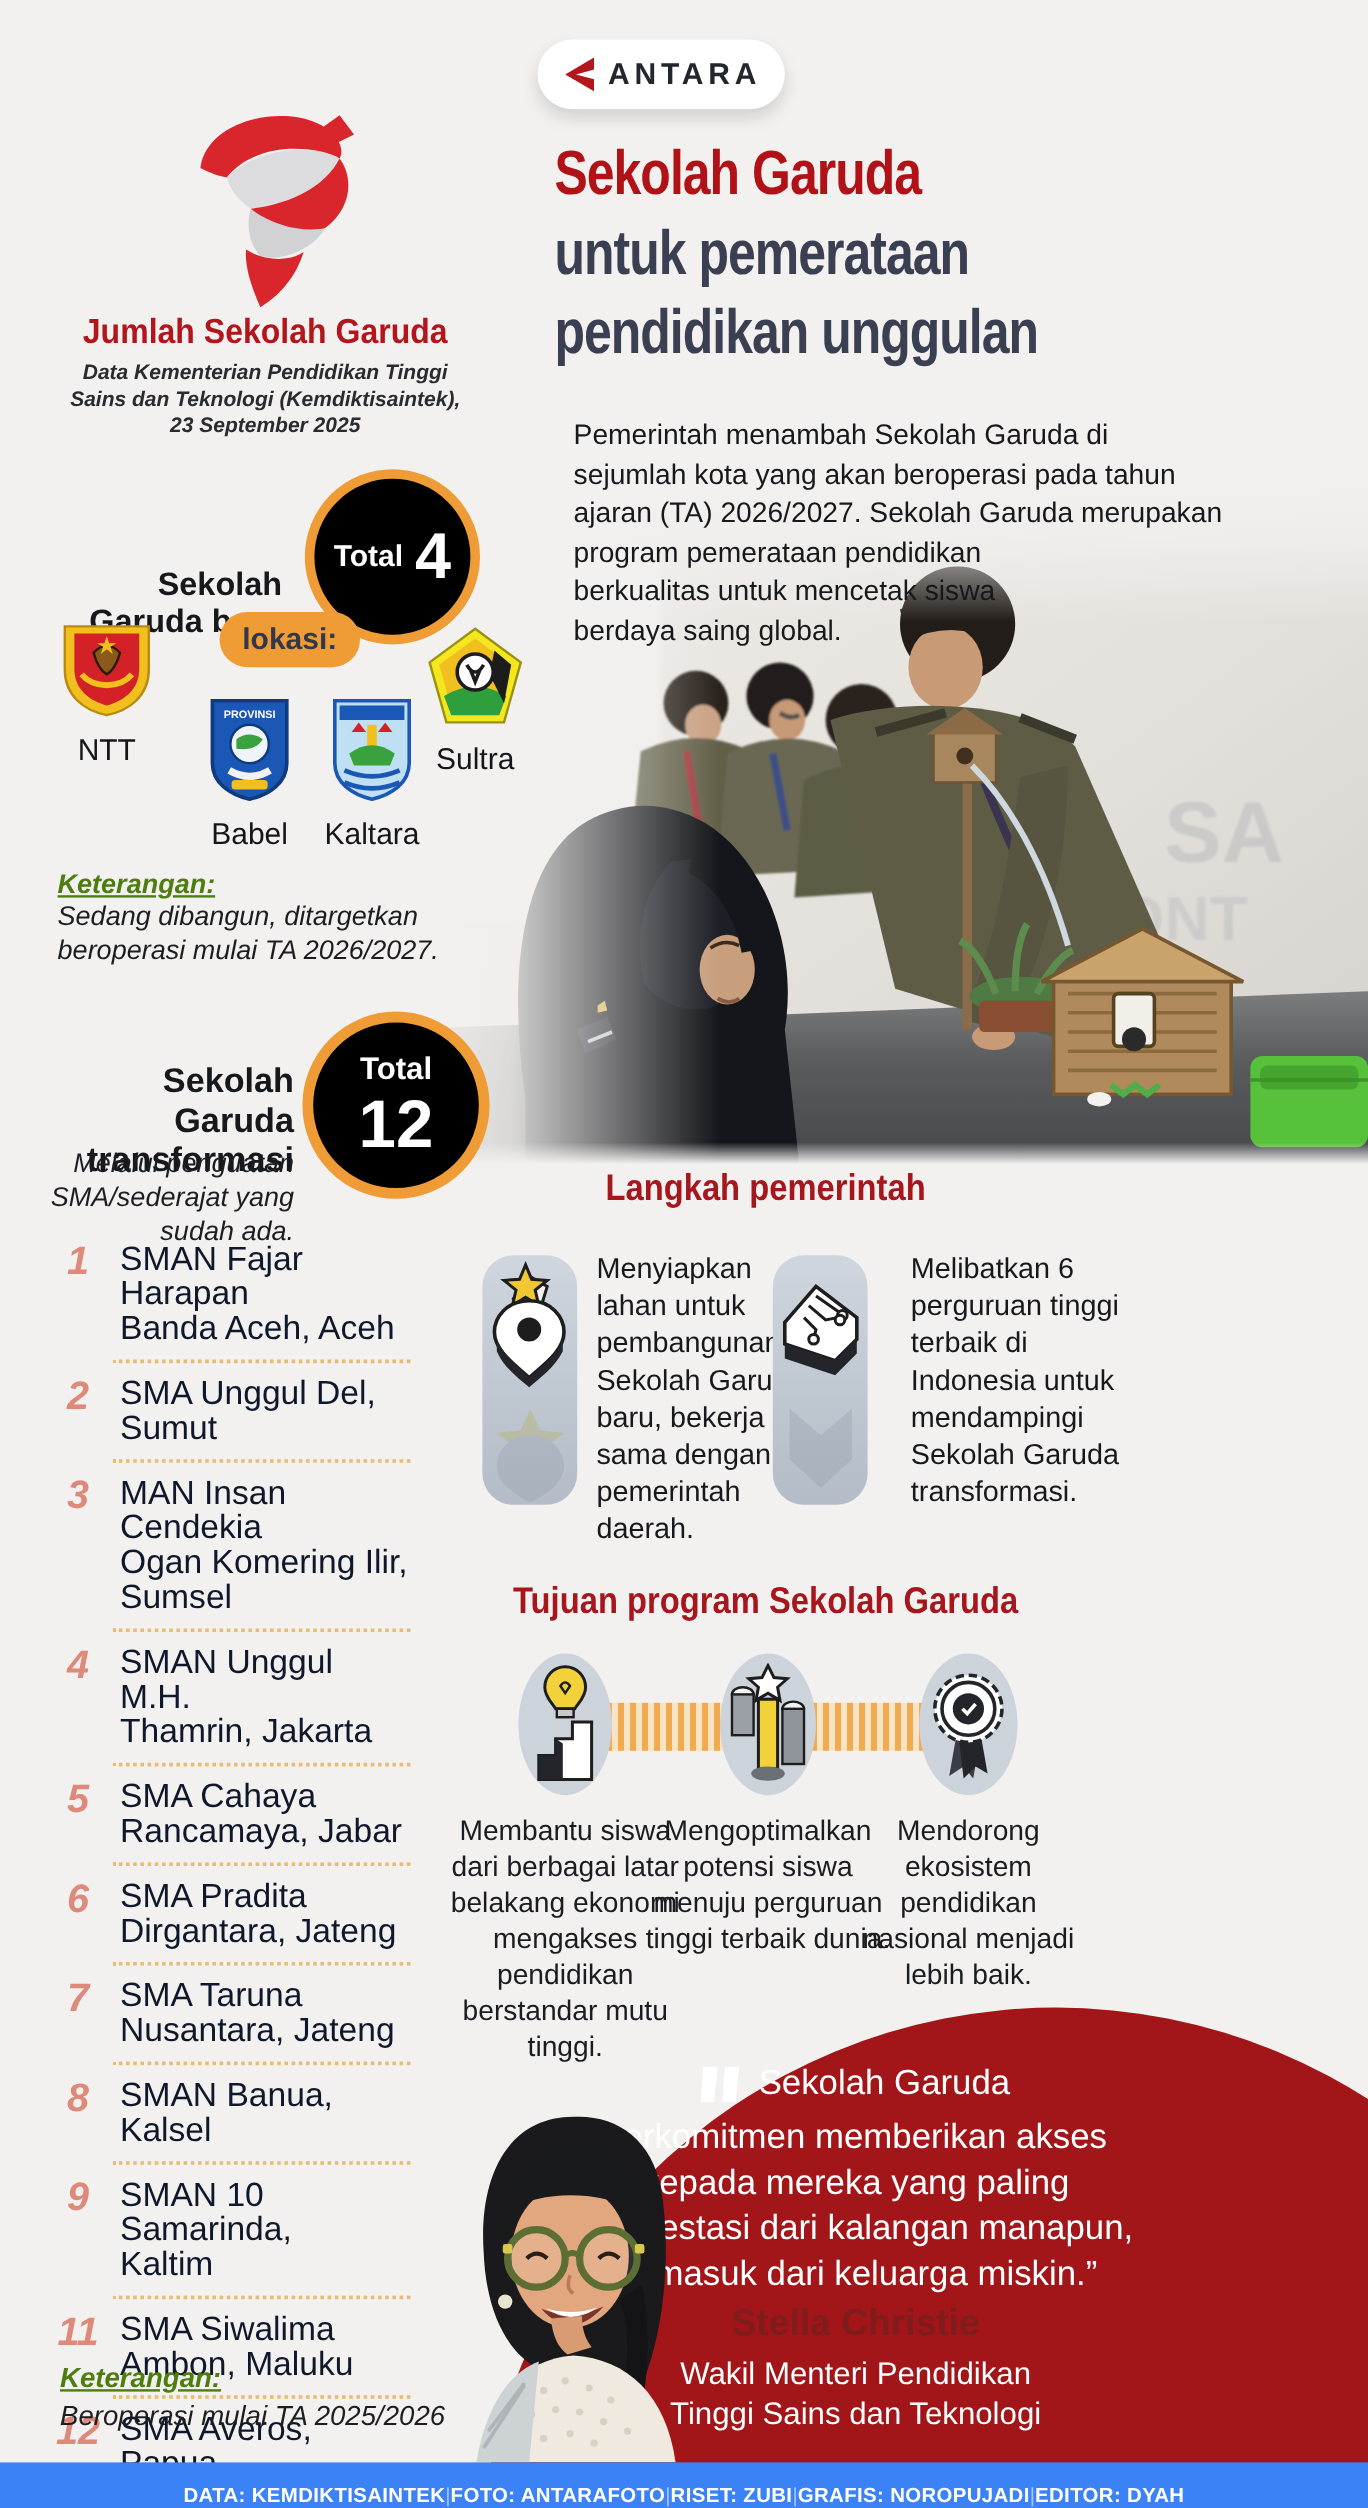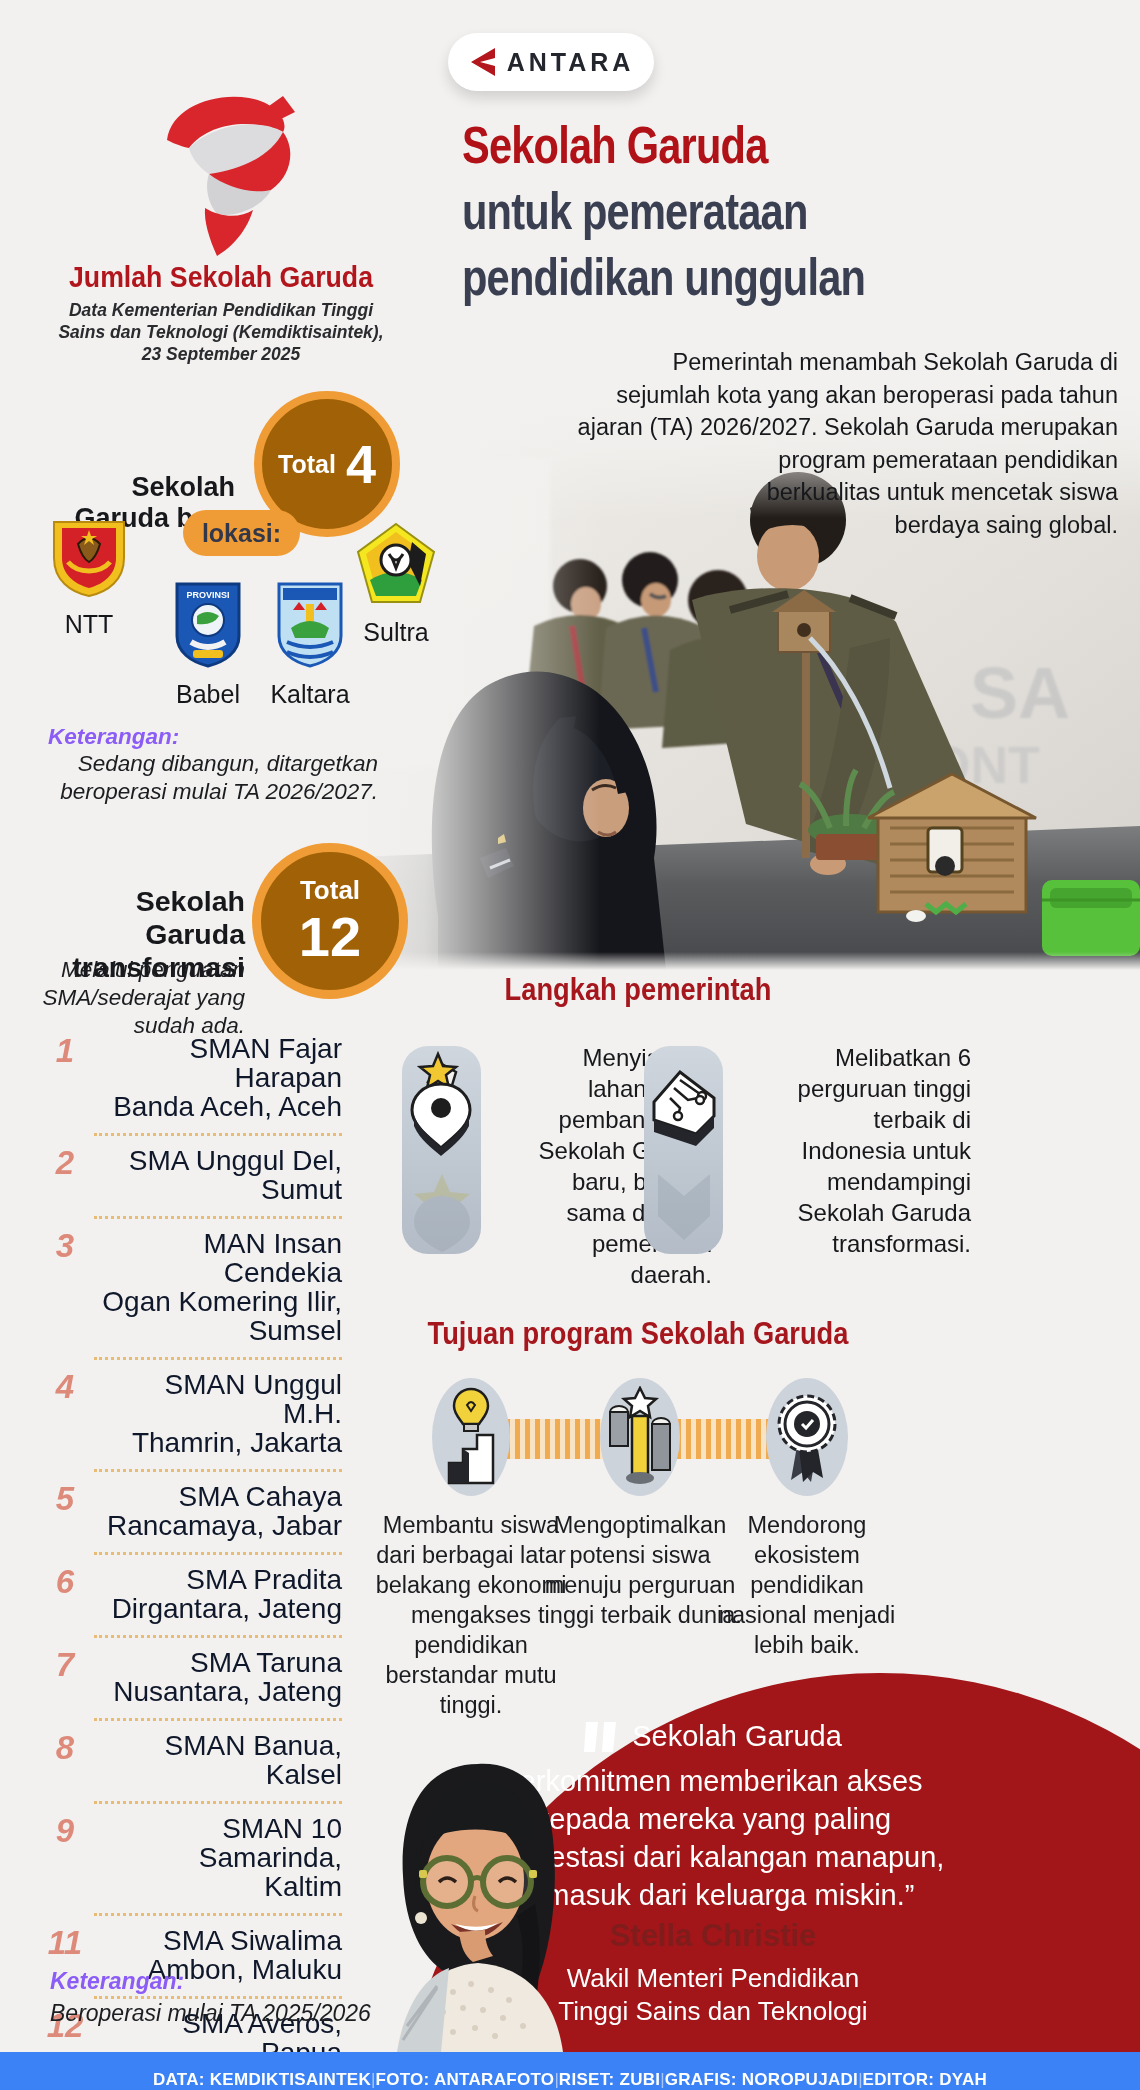--- a/index.html
+++ b/index.html
@@ -1,47 +1,47 @@
 <!DOCTYPE html>
 <html><head>
 <meta charset="utf-8">
 <style>
   html,body{margin:0;padding:0;background:#ffffff;}
   .canvas{position:relative;width:1140px;height:2090px;background:#f2f1ef;overflow:hidden;
           font-family:"Liberation Sans",sans-serif;color:#1b1c20;}
   .abs{position:absolute;}
-  .pre{white-space:pre-line;text-align:right;}
+  .pre{white-space:pre-line;}
   .center{text-align:center;}
   .right{text-align:right;margin-top:40px;}
   
   .antara-pill{left:448px;top:33px;width:206px;height:58px;background:#fff;border-radius:30px;
     box-shadow:0 7px 14px rgba(0,0,0,.14);display:flex;align-items:center;justify-content:center;gap:9px;}
   .antara-word{font-size:25px;font-weight:bold;letter-spacing:4px;color:#23262d;}
   
   .title{left:462px;top:112px;width:560px;line-height:66px;font-weight:bold;font-size:52px;letter-spacing:-1px;}
   .title span{display:block;transform:scaleX(.8);transform-origin:0 50%;}
   .t-red{color:#b01218;}
   .t-navy{color:#3a4052;}
   .intro{left:478px;top:346px;width:640px;font-size:23.5px;line-height:32.5px;color:#17181c;}
   
   .left-heading{left:20px;top:261px;width:402px;font-size:29px;font-weight:bold;color:#b2161c;transform:scaleX(.92);}
   .source{left:20px;top:299px;width:402px;font-style:italic;font-size:17.5px;line-height:22px;color:#2a2b2f;font-weight:bold;}
   .baru-label{left:55px;top:432px;width:180px;font-size:27px;line-height:31px;font-weight:bold;color:#17181b;}
-  .total-circle{border-radius:50%;background:#a16207;color:#fff;display:flex;align-items:center;justify-content:center;}
+  .total-circle{border-radius:50%;background:#000000;color:#fff;display:flex;align-items:center;justify-content:center;}
   .total4{left:254px;top:391px;width:130px;height:130px;border:8px solid #f09c36;gap:10px;}
   .total4 .lbl{font-size:25px;font-weight:bold;}
   .total4 .val{font-size:54px;font-weight:bold;}
   .total12{left:252px;top:843px;width:138px;height:138px;border:9px solid #f09c36;flex-direction:column;line-height:1;}
   .total12 .lbl{font-size:26px;font-weight:bold;margin-bottom:6px;}
   .total12 .val{font-size:56px;font-weight:bold;}
   .lokasi-pill{left:183px;top:510px;width:117px;height:46px;background:#f09c36;border-radius:23px;
     display:flex;align-items:center;justify-content:center;font-size:25px;font-weight:bold;color:#32384a;}
   .crest{text-align:center;}
   .crest .c-label{font-size:25px;color:#15161a;margin-top:8px;}
-  .ket-title{font-size:22.5px;font-weight:bold;font-style:italic;color:#8b5cf6;}
+  .ket-title{font-size:22.5px;font-weight:bold;font-style:italic;color:#4d7c0f;text-decoration:underline;}
   .ket-text{font-size:22.5px;font-style:italic;line-height:28px;color:#1c1d21;}
   .transf-label{left:30px;top:845px;width:215px;font-size:28.5px;line-height:33px;font-weight:bold;color:#17181b;}
   .transf-desc{left:30px;top:916px;width:215px;font-size:22.5px;line-height:28px;font-style:italic;color:#1c1d21;}
   
   .school-list{left:36px;top:1024px;width:306px;}
   .s-item{display:flex;}
   .s-num{width:58px;text-align:center;font-size:33px;font-weight:bold;font-style:italic;color:#dd8a7a;padding-top:8px;}
   .s-text{flex:1;font-size:28px;line-height:29px;color:#0f172a;padding:10px 0 12px 6px;border-bottom:3px dotted #e8bc72;}
   .s-item:last-child .s-text{border-bottom:none;}
   

